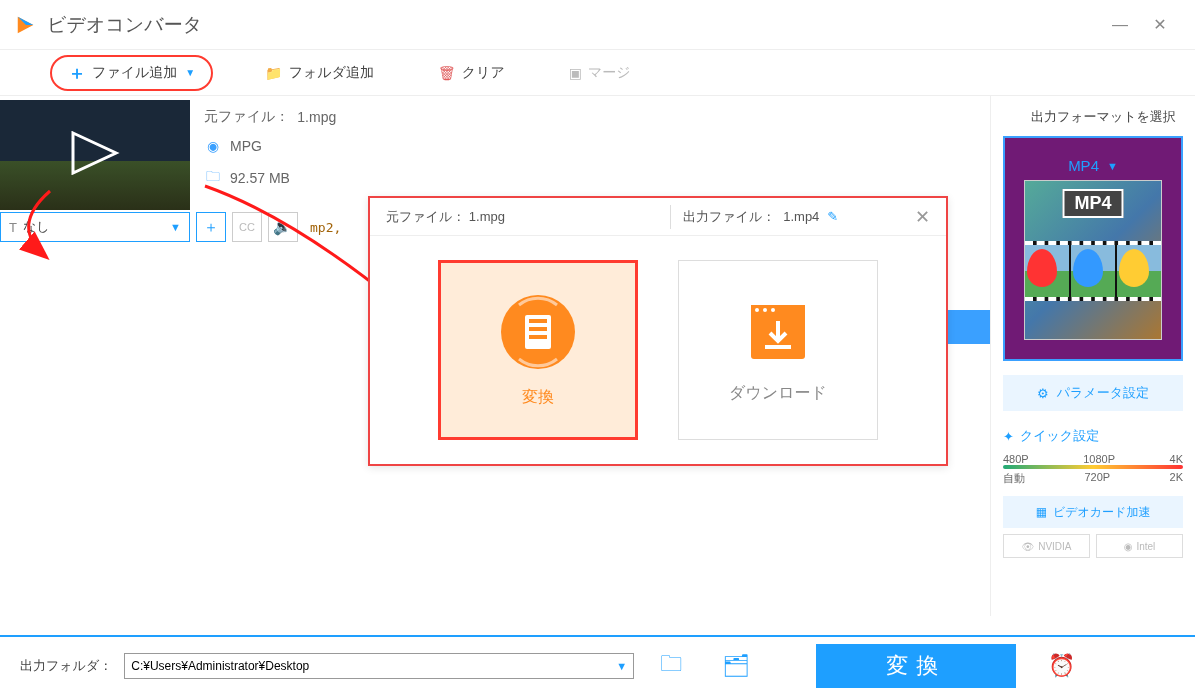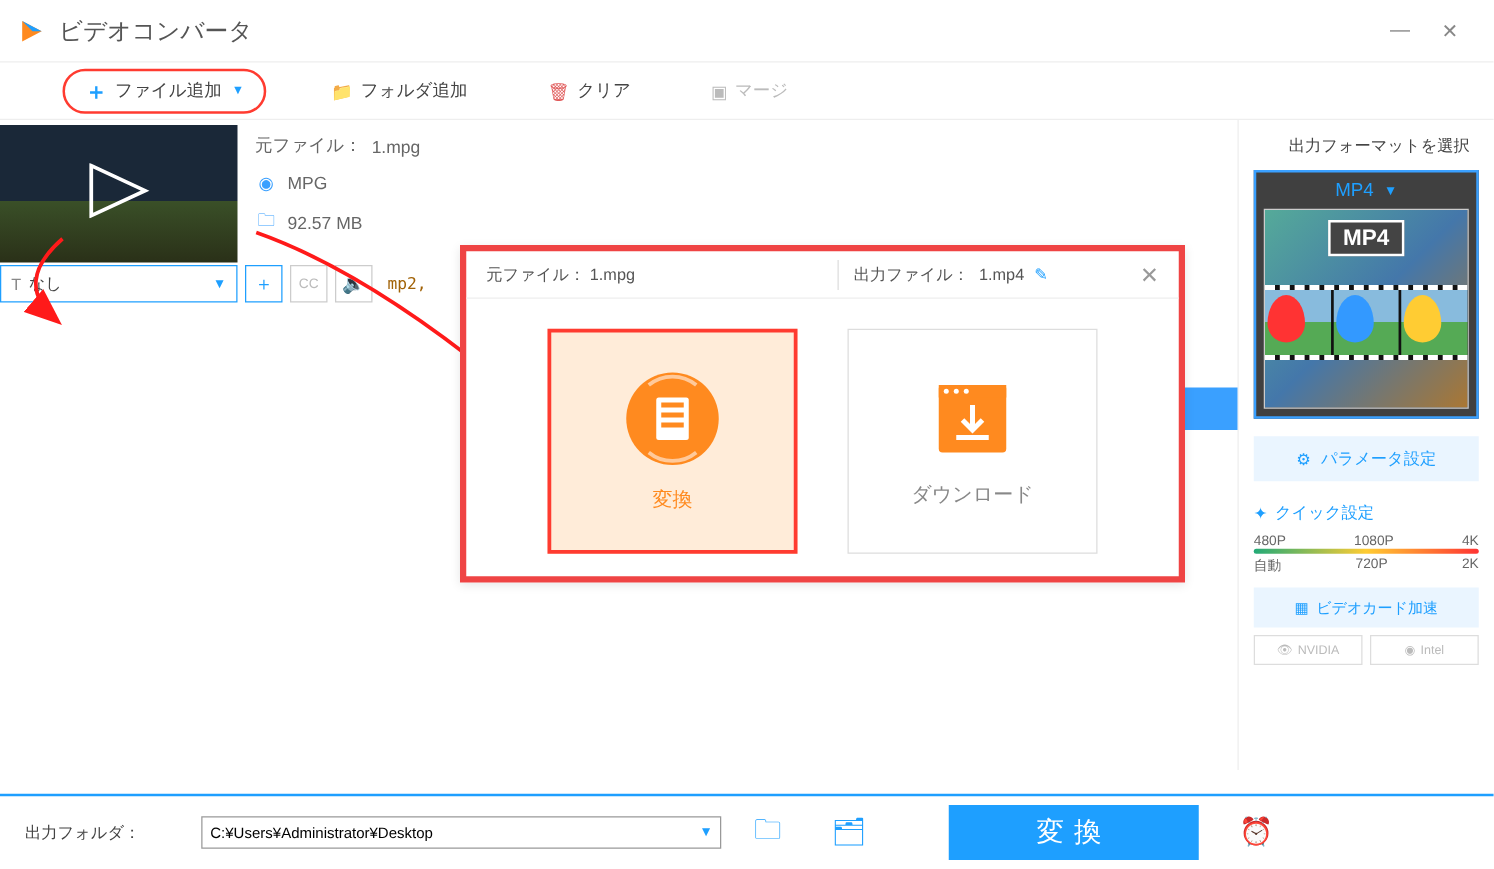--- a/index.html
+++ b/index.html
@@ -37,59 +37,59 @@
 .sub-controls { position: absolute; top: 114px; left: 0; height: 34px; display: flex; align-items: center; gap: 6px; }
 .sub-select { width: 190px; height: 30px; border: 1px solid #1e9fff; display: flex; align-items: center; padding: 0 8px; background: #fff; color: #444; font-size: 13px; cursor: pointer; }
 .sub-select .caret { margin-left: auto; color: #1e9fff; font-size: 11px; }
 .sq-btn { width: 30px; height: 30px; border: 1px solid #1e9fff; display: flex; align-items: center; justify-content: center; color: #1e9fff; cursor: pointer; background: #fff; font-size: 15px; }
 .audio-info { margin-left: 6px; font-size: 13px; color: #a16207; font-family: monospace; }
 
 
 .arrow-anno { position: absolute; top: 60px; left: 0; pointer-events: none; }
 
 
-.popup { position: absolute; left: 368px; top: 100px; width: 580px; height: 270px; background: #fff; border: 5px solid #ef4444; box-shadow: 0 2px 8px rgba(0,0,0,.1); z-index: 10; }
+.popup { position: absolute; left: 368px; top: 100px; width: 580px; height: 270px; background: #fff; border: 2px solid #ef4444; box-shadow: 0 2px 8px rgba(0,0,0,.1); z-index: 10; }
 .popup-head { height: 38px; display: flex; align-items: center; padding: 0 16px; border-bottom: 1px solid #eee; font-size: 13px; color: #555; font-family: monospace; }
 .popup-head .src { flex: 0 0 50%; }
 .popup-head .divider { width: 1px; height: 24px; background: #ddd; margin: 0 12px; }
 .popup-head .out { flex: 1; display: flex; align-items: center; gap: 8px; }
 .popup-head .out .edit { color: #1e9fff; cursor: pointer; }
 .popup-head .close { color: #999; cursor: pointer; font-size: 18px; margin-left: auto; }
 .popup-body { display: flex; justify-content: center; gap: 40px; padding: 24px; }
 .card { width: 200px; height: 180px; border: 1px solid #ddd; display: flex; flex-direction: column; align-items: center; justify-content: center; gap: 16px; cursor: pointer; }
 .card.active { background: #ffecd9; border: 3px solid #ff3b30; }
 .card .label { font-size: 16px; color: #ff8a1f; }
 .card.inactive .label { color: #888; }
 
 .blue-bar-behind { position: absolute; top: 214px; right: 0; width: 80px; height: 34px; background: #3aa0ff; }
 
 
 .right .rtitle { font-size: 13px; color: #444; margin-bottom: 10px; margin-left: 28px; }
-.format-box { border: 2px solid #3aa0ff; padding: 6px; background: #404040; }
+.format-box { border: 2px solid #3aa0ff; padding: 19px; background: #701a75; }
 .format-head { display: flex; align-items: center; justify-content: center; gap: 8px; color: #1e9fff; font-size: 15px; margin-bottom: 6px; cursor: pointer; }
 .format-img { width: 100%; height: 160px; background: linear-gradient(135deg,#5a9 0%, #47a 50%, #a73 100%); position: relative; border: 1px solid #ccc; }
 .format-img .mp4-label { position: absolute; top: 8px; left: 50%; transform: translateX(-50%); background: #444; color: #fff; padding: 2px 10px; font-size: 18px; font-weight: bold; border: 2px solid #fff; }
 .filmstrip { position: absolute; left: 0; right: 0; top: 60px; height: 60px; background: #111; border-top: 4px dashed #fff; border-bottom: 4px dashed #fff; display: flex; }
 .filmstrip .frame { flex: 1; background: linear-gradient(#8bd 0%, #8bd 50%, #5a5 50%, #5a5 100%); border-right: 2px solid #111; position: relative; }
 .filmstrip .frame:last-child { border: none; }
 .balloon { position: absolute; width: 30px; height: 38px; border-radius: 50% 50% 50% 50% / 60% 60% 40% 40%; }
 .param-btn { margin-top: 14px; height: 36px; background: #eaf5ff; display: flex; align-items: center; justify-content: center; gap: 8px; color: #1e9fff; font-size: 13px; cursor: pointer; }
 .quick { margin-top: 16px; font-size: 13px; color: #1e9fff; display: flex; align-items: center; gap: 6px; }
 .res-slider { margin-top: 8px; }
 .res-track { height: 4px; background: linear-gradient(to right, #2a7 0%, #fc3 50%, #f33 100%); border-radius: 2px; position: relative; }
 .res-labels { display: flex; justify-content: space-between; font-size: 11px; color: #666; margin-top: 4px; }
 .res-labels2 { display: flex; justify-content: space-between; font-size: 11px; color: #666; margin-top: 2px; }
 .gpu-btn { margin-top: 10px; height: 32px; background: #eaf5ff; display: flex; align-items: center; justify-content: center; gap: 6px; color: #1e9fff; font-size: 12px; cursor: pointer; }
 .chips { display: flex; gap: 6px; margin-top: 6px; }
 .chip { flex: 1; height: 24px; border: 1px solid #ddd; color: #bbb; font-size: 10px; display: flex; align-items: center; justify-content: center; gap: 4px; }
 
 
 .footer { position: absolute; bottom: 0; left: 0; right: 0; height: 60px; border-top: 2px solid #1e9fff; display: flex; align-items: center; padding: 0 20px; gap: 12px; text-align: center; }
 .footer .flabel { font-size: 13px; color: #444; }
-.footer .path-input { width: 416px; height: 26px; border: 1px solid #999; padding: 0 6px; font-size: 12px; font-family: monospace; display: flex; align-items: center; margin-left: 37px; }
+.footer .path-input { width: 510px; height: 26px; border: 1px solid #999; padding: 0 6px; font-size: 12px; font-family: monospace; display: flex; align-items: center; }
 .footer .path-input .caret { margin-left: auto; color: #1e9fff; font-size: 11px; }
 .footer .fic { color: #1e9fff; font-size: 22px; cursor: pointer; padding: 0 14px; }
 .convert-big { width: 200px; height: 44px; background: #1e9fff; color: #fff; font-size: 22px; display: flex; align-items: center; justify-content: center; cursor: pointer; margin-left: 40px; letter-spacing: 8px; }
 .clock-ic { color: #1e9fff; font-size: 22px; cursor: pointer; margin-left: 20px; }
 </style>
 </head>
 <body>
 
 <div class="titlebar">
   <svg class="logo" viewBox="0 0 24 24">

